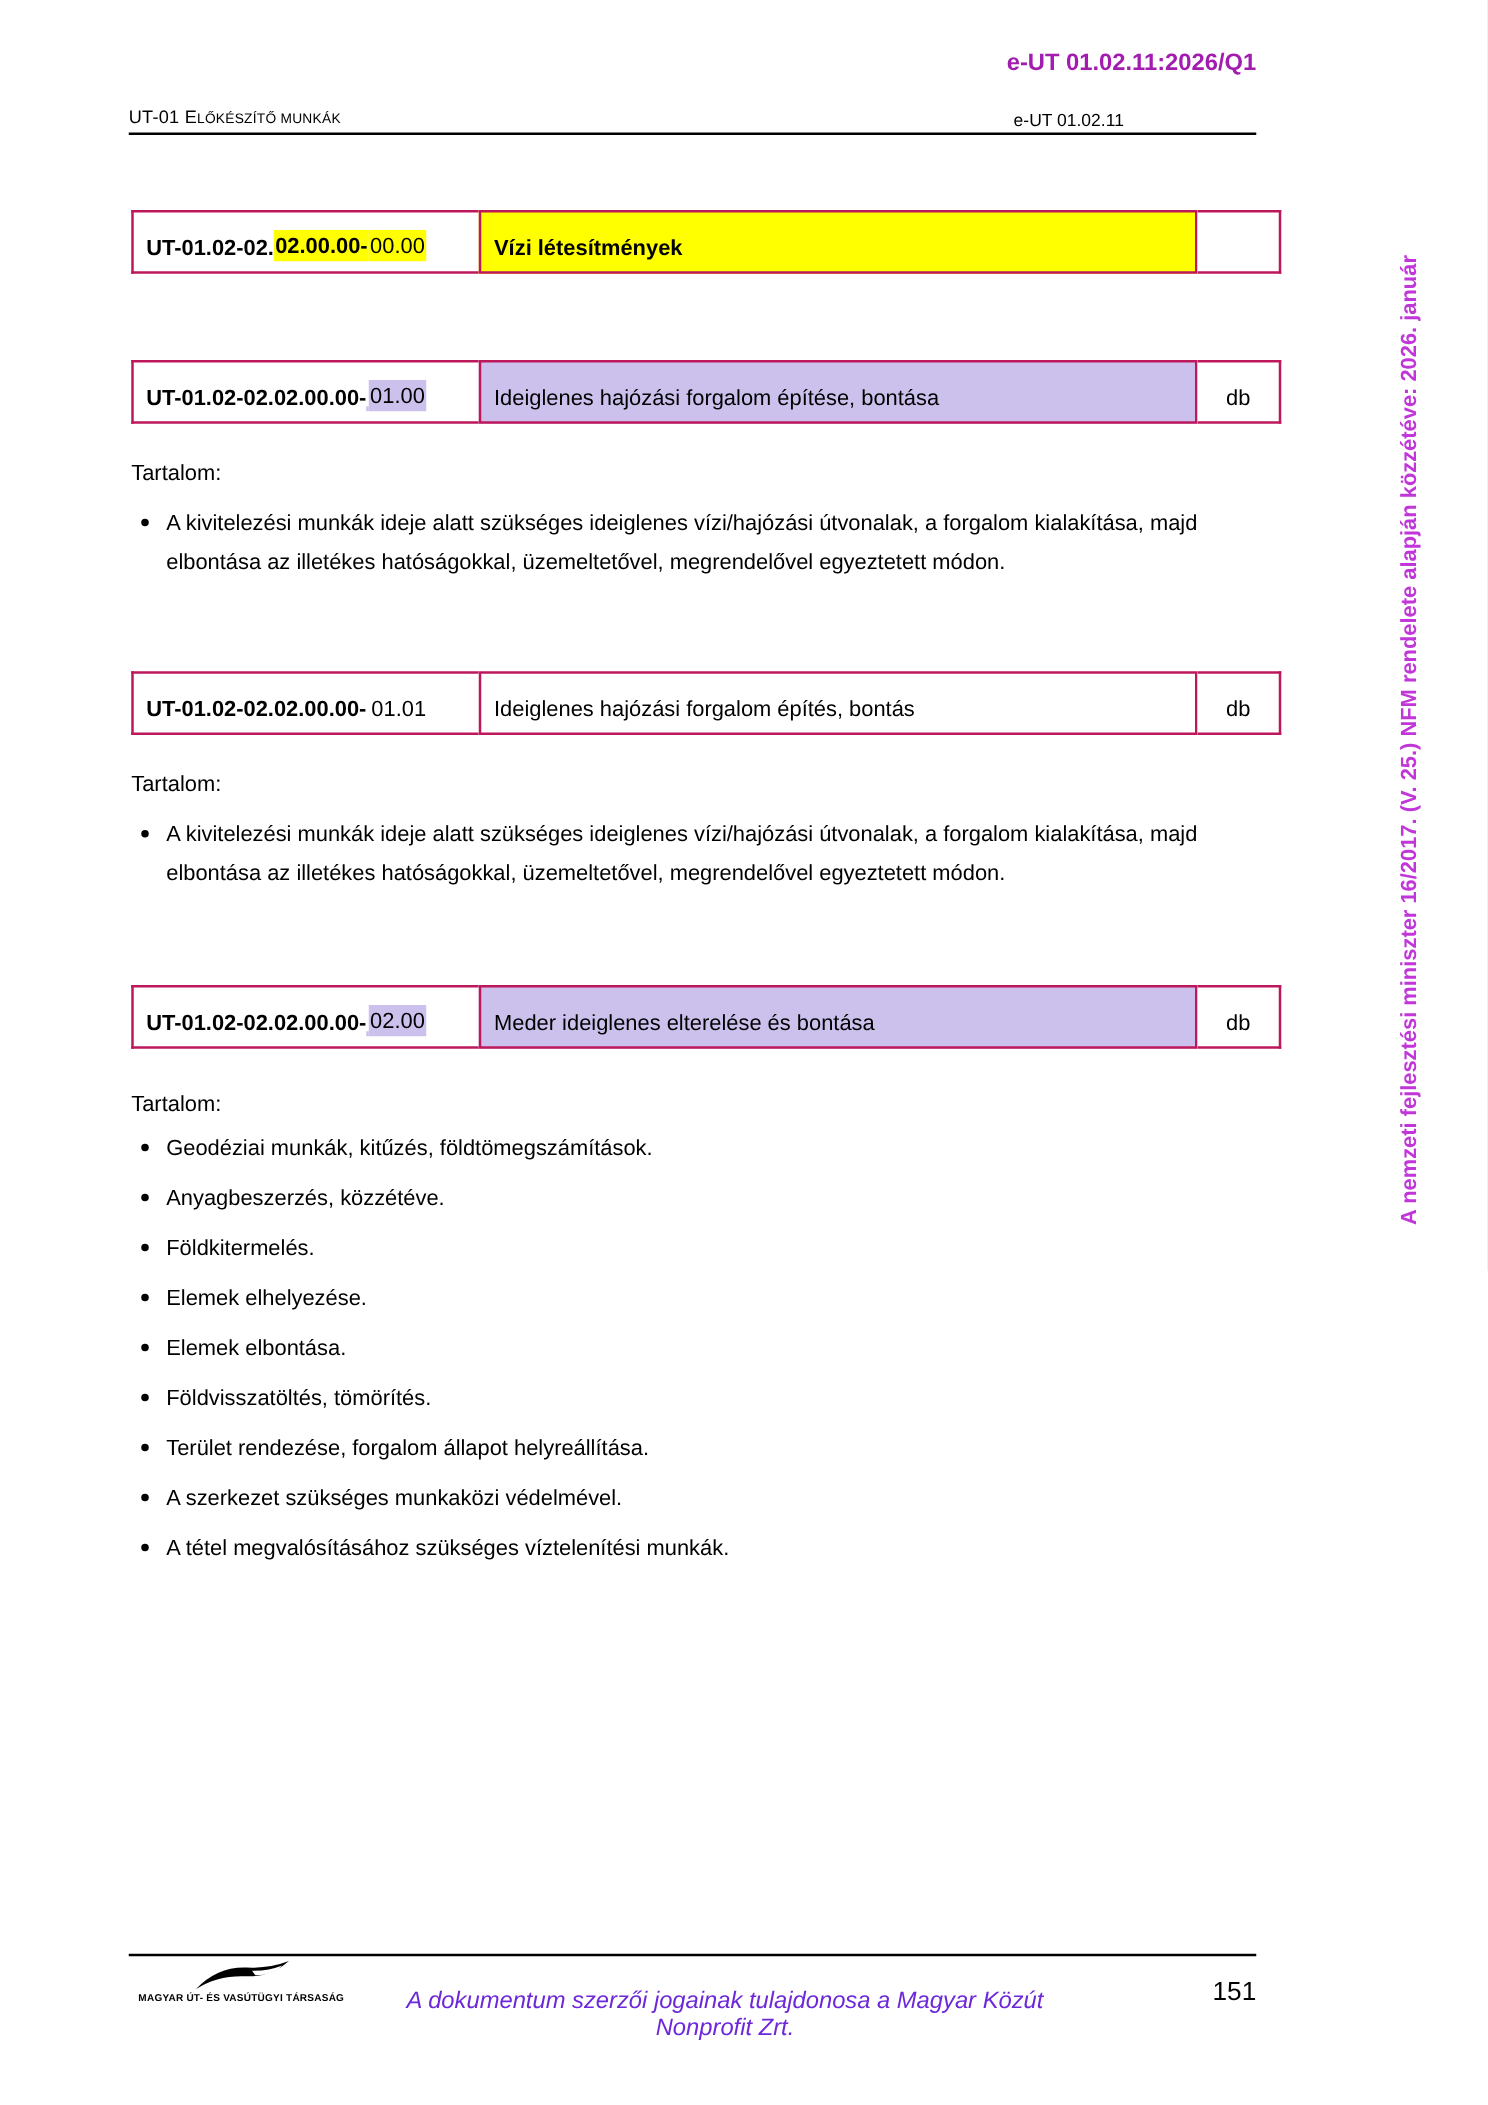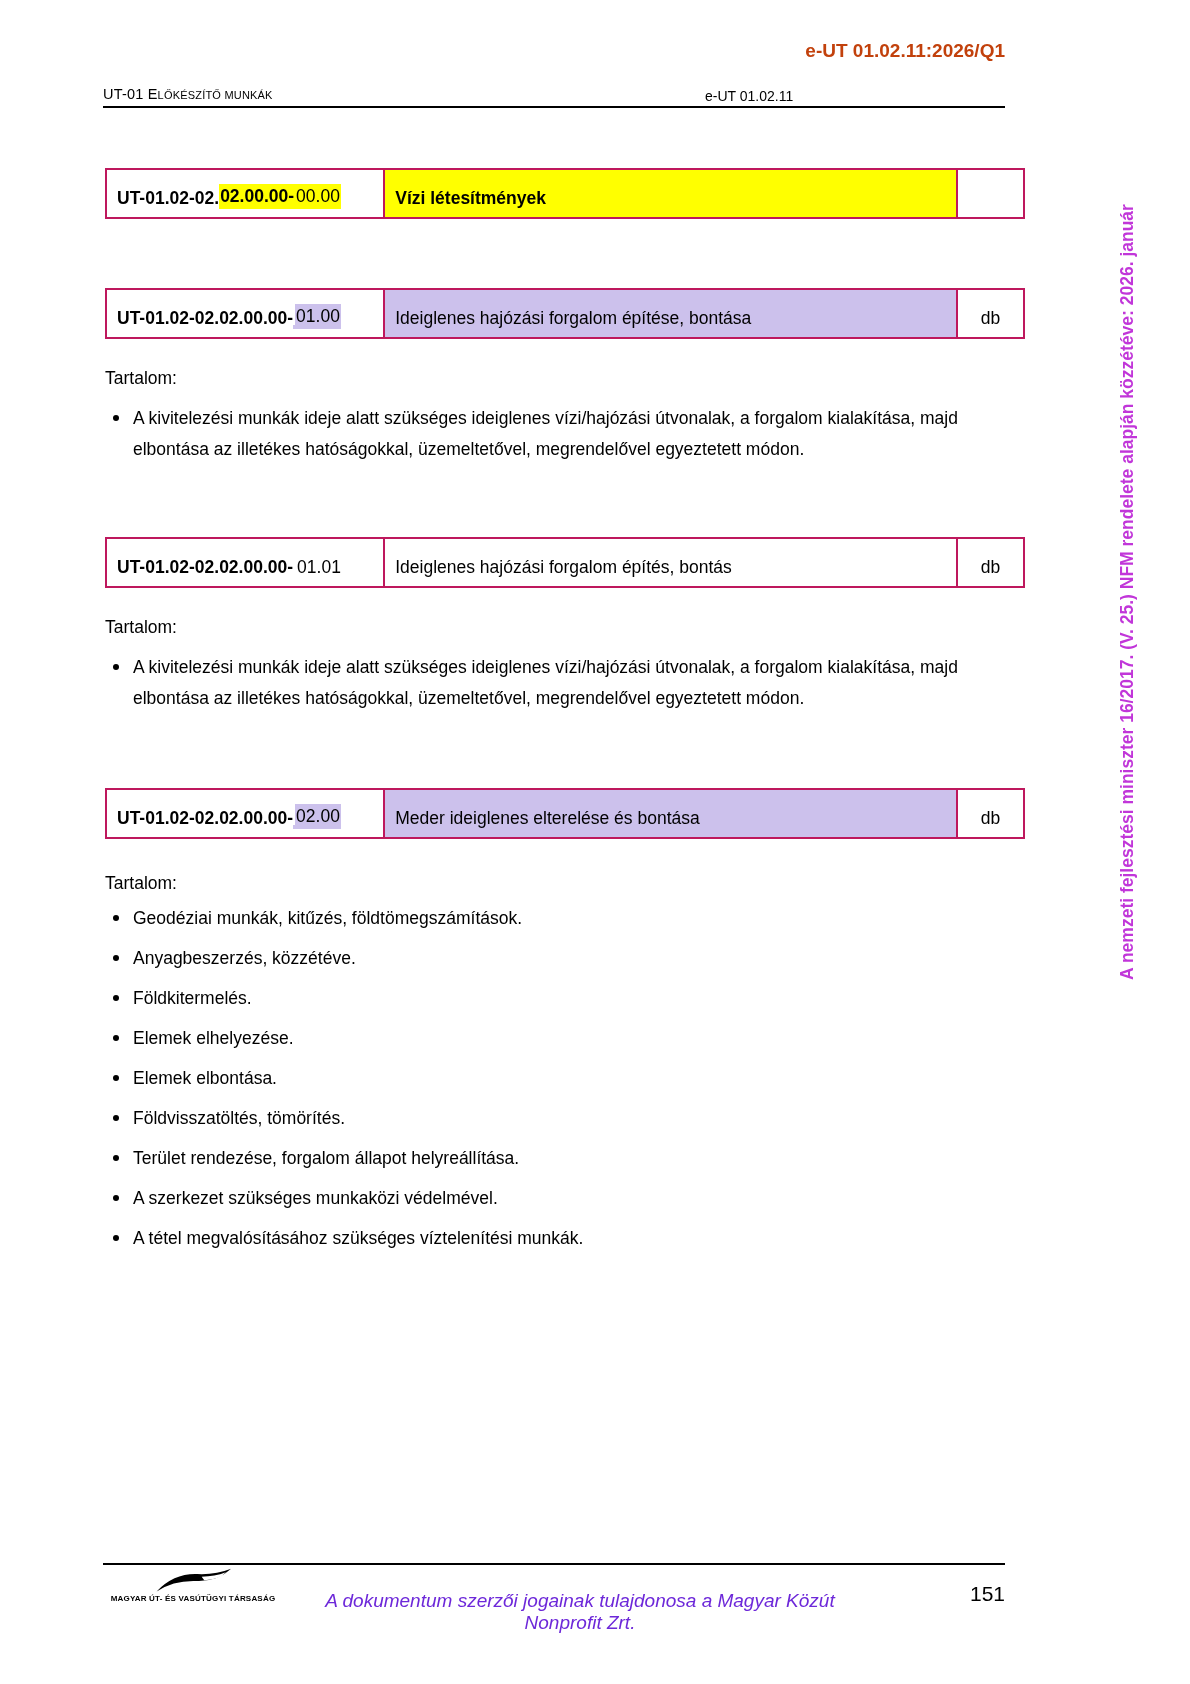--- a/index.html
+++ b/index.html
@@ -6,25 +6,25 @@
   html,body { background:#e8e8e8; }
   body { font-family:"Liberation Sans", sans-serif; }
   .page {
     position:relative; width:1190px; height:1684px; background:#ffffff;
     margin:0 auto; overflow:hidden; color:#000;
   }
 
   
   .top-code {
     position:absolute; top:40px; left:560px; width:445px;
-    text-align:right; font-size:19px; font-weight:bold; color:#c2410c;
+    text-align:right; font-size:19px; font-weight:bold; color:#a21caf;
   }
   .hdr-left { position:absolute; top:86px; left:103px; font-size:14.5px; letter-spacing:.2px; }
   .hdr-left .caps { font-size:11px; }
-  .hdr-right { position:absolute; top:88px; left:705px; width:300px; text-align:left; font-size:14px; }
+  .hdr-right { position:absolute; top:88px; left:705px; width:300px; text-align:center; font-size:14px; }
   .hdr-rule { position:absolute; top:106px; left:103px; width:902px; height:2px; background:#000; }
 
   
   .trow { position:absolute; left:105px; width:920px; height:51px; display:flex; }
   .cell { border:2px solid #be185d; display:flex; align-items:flex-end; padding:0 0 8px 10px; font-size:17.5px; background:#fff; }
   .code-cell { width:283px; border-right:none; white-space:nowrap; }
   .title-cell { width:585px; }
   .unit-cell { width:68px; border-left:none; justify-content:center; padding-left:0; }
   .b { font-weight:bold; }
   .code-hl { padding:2px 1px; }

